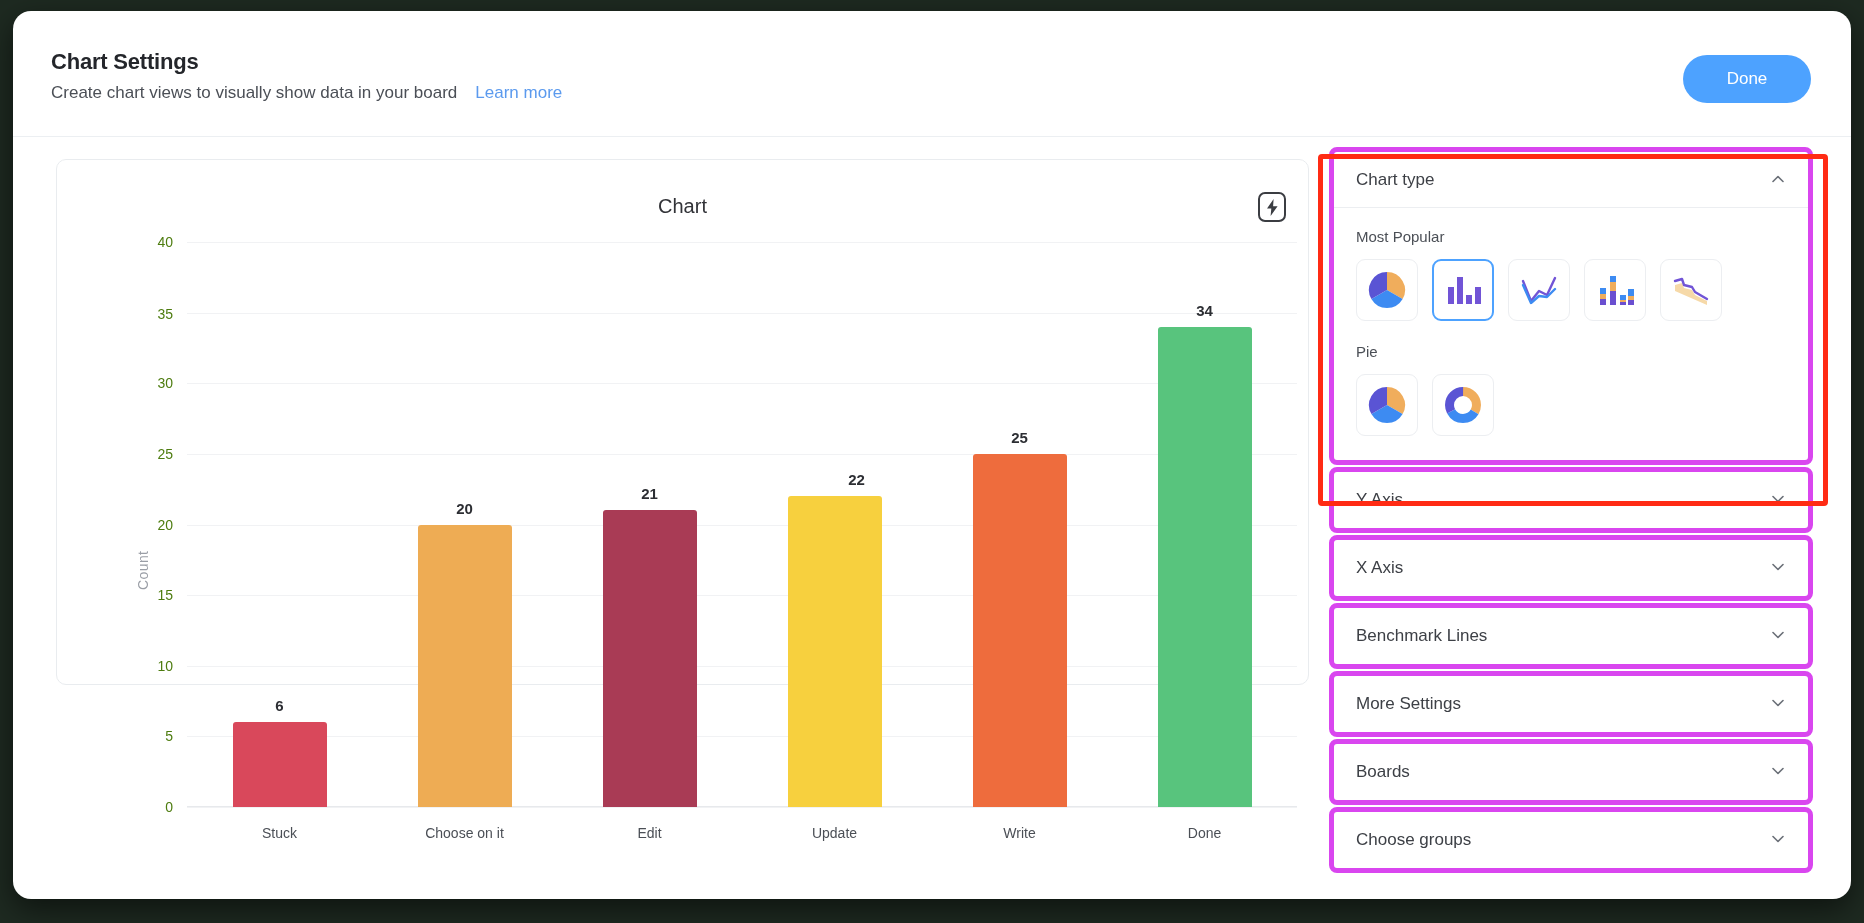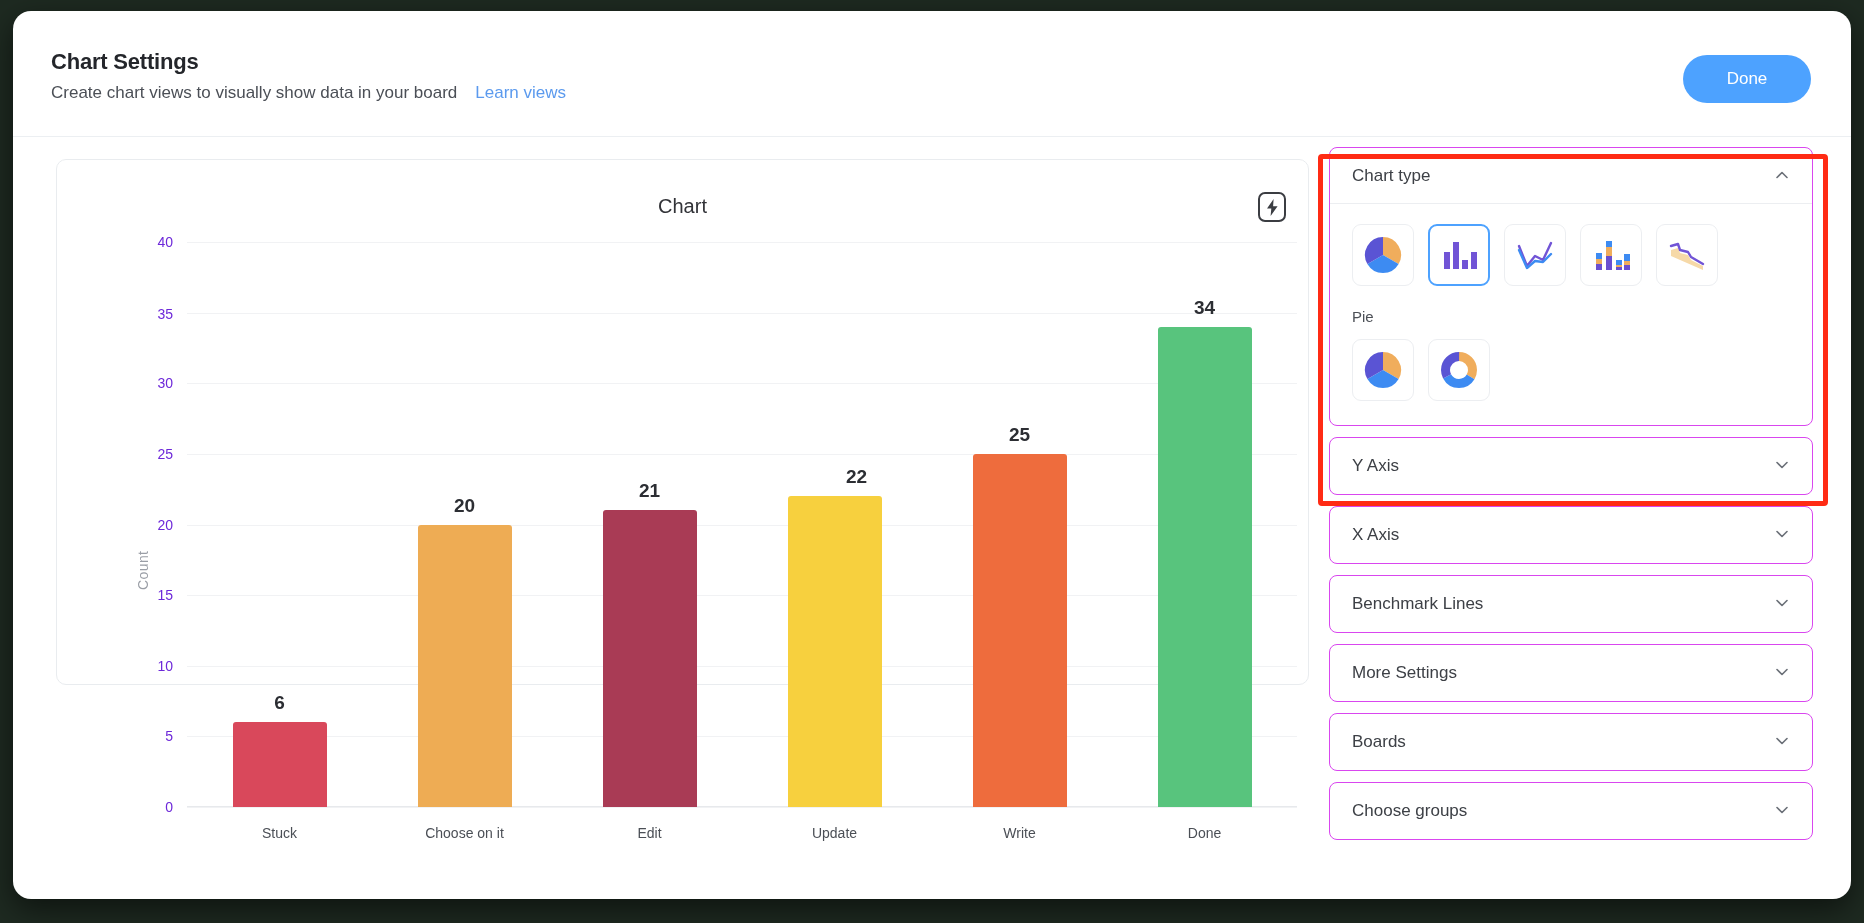--- a/index.html
+++ b/index.html
@@ -69,21 +69,21 @@
     width:1110px; height:565px;
   }
   #ylabel {
     position:absolute; left:78px; top:430px;
     transform:rotate(-90deg); transform-origin:left top;
     font-size:14px; color:#9a9ea6; letter-spacing:.4px;
   }
   .ytick {
     position:absolute; right:100%; margin-right:14px;
     transform:translateY(-50%);
-    font-size:14px; color:#6d28d9; white-space:nowrap;
+    font-size:14px; color:#4d7c0f; white-space:nowrap;
   }
   .gridline {
     position:absolute; left:0; width:100%;
     height:1px; background:#f1f2f4;
   }
   #axis-base {
     position:absolute; left:0; width:100%; bottom:0;
     height:1px; background:#e7e9ec;
   }
   #bars {
@@ -94,37 +94,37 @@
     flex:1; height:100%;
     display:flex; flex-direction:column;
     align-items:center; justify-content:flex-end;
     position:relative;
   }
   .bar {
     width:94px; border-radius:3px 3px 0 0;
   }
   .bar-value {
     position:absolute;
-    font-size:19px; font-weight:bold; color:#2c2e33;
+    font-size:15px; font-weight:bold; color:#2c2e33;
   }
   .xtick {
     position:absolute; bottom:-34px;
     font-size:14px; color:#4b4f56; white-space:nowrap;
   }
 
   
   #panel {
     position:absolute; left:1316px; top:136px;
     width:484px; height:730px;
   }
   .accordion {
     background:#fff;
-    border:1px solid #d946ef;
+    border:5px solid #d946ef;
     border-radius:8px;
-    margin-bottom:11px;
+    margin-bottom:2px;
     position:relative;
   }
   .acc-head {
     height:56px;
     display:flex; align-items:center;
     padding:0 22px;
     cursor:pointer;
     position:relative;
   }
   .acc-label { font-size:17px; color:#3d4046; }
@@ -162,21 +162,21 @@
 </style>
 </head>
 <body>
 
 <div id="modal">
 
   <div id="header">
     <div id="title">Chart Settings</div>
     <div id="subtitle-row">
       <span>Create chart views to visually show data in your board</span>
-      <span id="learn-more">Learn views</span>
+      <span id="learn-more">Learn more</span>
     </div>
     <button id="done-btn">Done</button>
   </div>
 
   <div id="chart-card">
     <div id="chart-title">Chart</div>
     <div id="bolt-btn">
       <svg width="13" height="17" viewBox="0 0 13 17" aria-hidden="true">
         <path d="M7.6 0 L1 9.4 H5.3 L4.6 17 L11.6 7.3 H7.1 Z" fill="#3b3d42"></path>
       </svg>
@@ -247,20 +247,21 @@
       <div class="acc-head">
         <span class="acc-label">Chart type</span>
         <span class="chev">
           <svg width="16" height="16" viewBox="0 0 16 16">
               <path d="M3 10.5 L8 5.5 L13 10.5" fill="none" stroke="#6b7078" stroke-width="1.6" stroke-linecap="round" stroke-linejoin="round"></path>
             </svg>
         </span>
       </div>
       <div id="chart-type-body">
 
+        <div class="group-label">Most Popular</div>
         <div class="icon-row">
           <div class="type-tile">
             <svg width="42" height="42" viewBox="0 0 42 42">
               <path d="M21 21 L21 3 A18 18 0 0 1 36.6 30 Z" fill="#f0ad5c"></path>
               <path d="M21 21 L36.6 30 A18 18 0 0 1 5.4 30 Z" fill="#3d8bf2"></path>
               <path d="M21 21 L5.4 30 A18 18 0 0 1 21 3 Z" fill="#5a54d4"></path>
             </svg>
           </div>
           <div class="type-tile selected">
             <svg width="42" height="42" viewBox="0 0 42 42">

